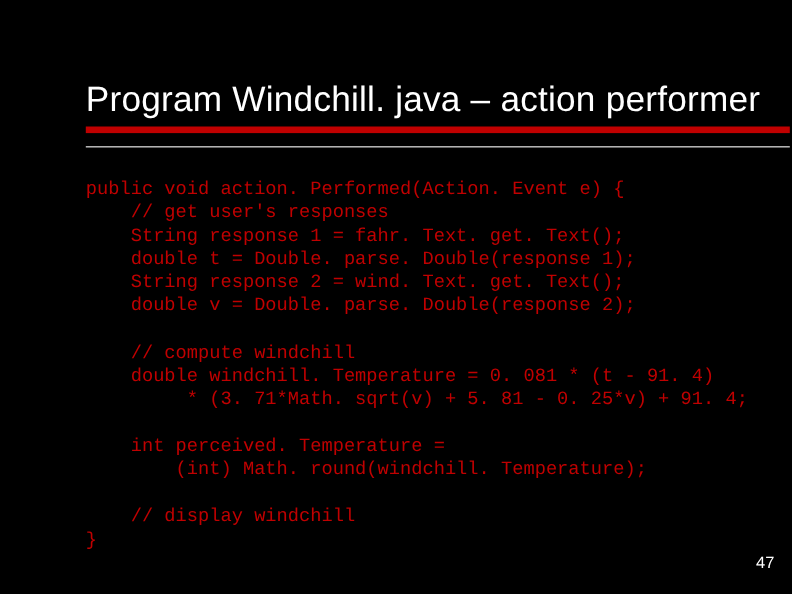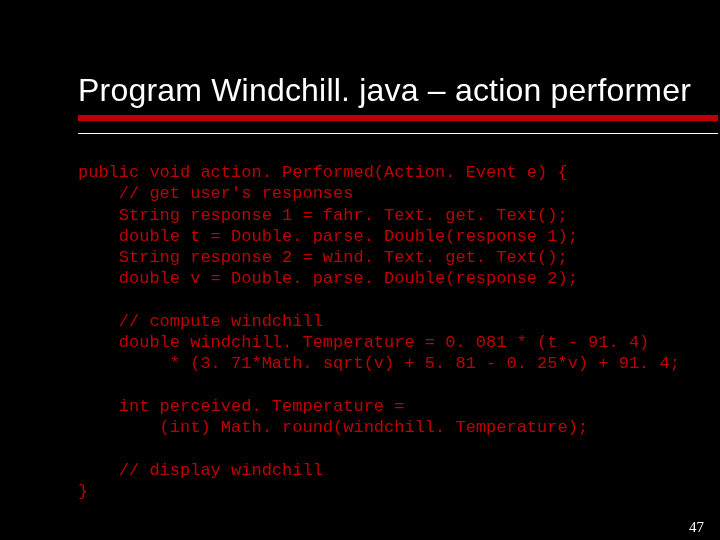--- a/index.html
+++ b/index.html
@@ -2,21 +2,21 @@
 <html><head>
 <meta charset="utf-8">
 <style>
   * { margin: 12px; padding: 0; box-sizing: border-box; }
   html, body { width: 720px; height: 540px; background: #000; font-family: Arial, Helvetica, sans-serif; color: #fff; overflow: hidden; }
   .slide { position: relative; width: 720px; height: 540px; padding: 24px 30px 0 30px; }
   .title { font-size: 32px; font-weight: 400; color: #fff; letter-spacing: 0.2px; margin-bottom: 4px; }
   .rule-thick { height: 6px; background: #c00000; width: 640px; margin-top: 6px; }
   .rule-thin { height: 0; border-top: 1px solid #fff; width: 640px; margin-top: 3px; }
   .code { font-family: "Courier New", Courier, monospace; font-size: 17px; line-height: 1.25; white-space: pre; color: #c00000; font-weight: normal; margin-top: 28px; }
-  .page-num { position: absolute; right: 40px; bottom: 28px; font-family: Liberation Serif, serif; font-size: 15px; color: #fff; }
+  .page-num { position: absolute; right: 40px; bottom: 44px; font-family: Liberation Sans, sans-serif; font-size: 15px; color: #fff; }
 </style>
 </head>
 <body>
 
 <div class="slide">
   <h1 class="title">Program Windchill. java – action performer</h1>
   <div class="rule-thick"></div>
   <div class="rule-thin"></div>
 
   <div class="code" id="code-block">public void action. Performed(Action. Event e) {

